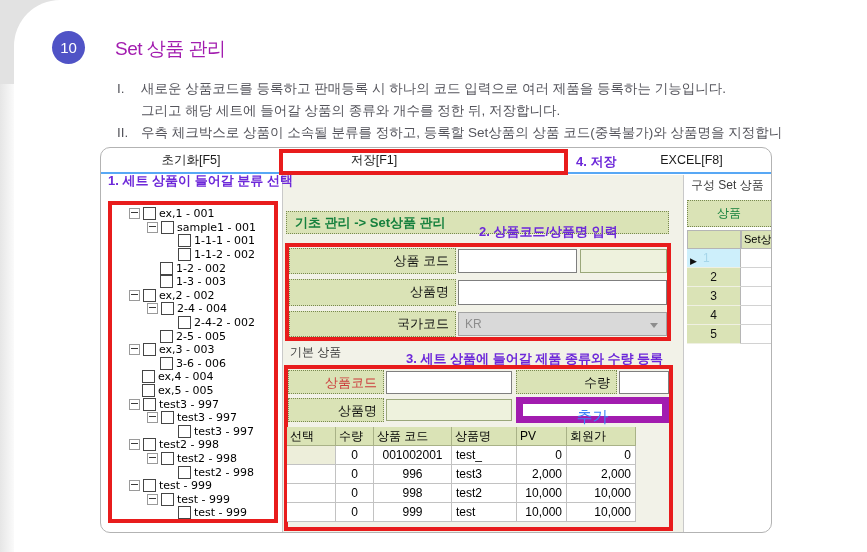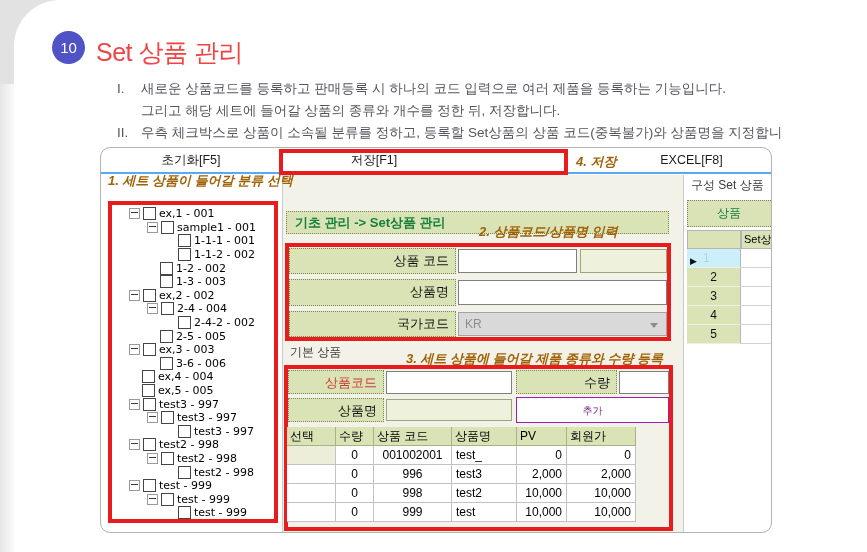--- a/index.html
+++ b/index.html
@@ -5,40 +5,40 @@
   html,body{margin:0;padding:0;}
   body{font-family:"Liberation Sans","DejaVu Sans",sans-serif;}
   .page{position:relative;width:867px;height:552px;background:#fff;overflow:hidden;}
   .edge-strip{position:absolute;left:0;top:0;width:16px;height:552px;background:linear-gradient(90deg,#e6e6e6,#fdfdfd);}
   .corner-gray{position:absolute;left:0;top:0;width:72px;height:84px;background:#e2e2e2;}
   .corner-mask{position:absolute;left:14px;top:0;width:853px;height:552px;background:#fff;border-top-left-radius:46px;}
   .layer{position:absolute;left:0;top:0;width:798px;height:552px;}
 
   .badge{position:absolute;left:52px;top:31px;width:33px;height:33px;border-radius:50%;background:#5053c6;color:#fff;
          font-size:15px;display:flex;align-items:center;justify-content:center;}
-  .title{position:absolute;left:96px;top:36px;font-size:25px;color:#ef4444;letter-spacing:-0.5px;}
+  .title{position:absolute;left:115px;top:36px;font-size:19px;color:#a21caf;letter-spacing:-0.5px;}
   .instr{position:absolute;left:117px;top:78px;font-size:13.5px;color:#55555c;line-height:22px;}
   .instr .row{display:flex;}
   .instr .num{width:24px;flex:none;}
 
   
   .window{position:absolute;left:100px;top:147px;width:672px;height:386px;background:#fff;
           border:1px solid #b3b3b3;border-radius:10px;overflow:hidden;box-sizing:border-box;}
   .win-abs{position:absolute;box-sizing:border-box;}
   .mid-bg{left:182px;top:27px;width:400px;height:359px;background:#f2f2e8;}
   .vdiv{width:1px;background:#c9c9c9;top:27px;height:359px;}
 
   
   .tabline{left:0;top:24px;width:672px;height:2px;background:#58a8f5;}
   .tab{top:0;height:24px;line-height:24px;text-align:center;font-size:12.5px;color:#1c1c1c;}
   .tabsep{left:180px;top:2px;width:1px;height:21px;background:#d6d6d6;}
   .redbox{border:4px solid #e81c1c;background:#fff;}
   .tab-redbox{left:178px;top:1px;width:289px;height:26px;}
   .tab-save{left:178px;width:190px;z-index:3;}
-  .ann{color:#a16207;font-weight:bold;font-size:13px;white-space:nowrap;z-index:4;font-style:italic;}
+  .ann{color:#6d28d9;font-weight:bold;font-size:13px;white-space:nowrap;z-index:4;}
 
   
   .tree-box{left:7px;top:53px;width:170px;height:322px;border:4px solid #e81c1c;background:#fff;overflow:hidden;padding:2px 0 0 16px;}
   .trow{height:13.6px;display:flex;align-items:center;font-size:11px;color:#000;white-space:nowrap;
         font-family:"DejaVu Sans",sans-serif;}
   .lv0{padding-left:1px;} .lv1{padding-left:19px;} .lv2{padding-left:37px;}
   .exp{width:9px;height:9px;border:1px solid #9a9a9a;background:#fff;margin-right:3px;position:relative;flex:none;}
   .exp::after{content:"";position:absolute;left:1px;right:1px;top:3px;height:1px;background:#3a3a3a;}
   .sp{width:13px;flex:none;}
   .cb{width:11px;height:11px;border:1px solid #454545;background:#fff;margin-right:3px;flex:none;}
@@ -47,21 +47,21 @@
   .greenbar{background:#dae3b6;border:1px dotted #78894f;}
   .crumb{left:185px;top:63px;width:383px;height:23px;line-height:21px;font-weight:bold;font-size:13px;color:#15803d;padding-left:8px;}
   .fieldbox1{left:184px;top:95px;width:386px;height:98px;border:4px solid #e81c1c;background:#f2f2e8;}
   .lbl{line-height:24px;text-align:right;padding-right:6px;font-size:13px;color:#111;}
   .inp{background:#fff;border:1px solid #7f7f7f;}
   .inp-ro{background:#eef2dd;border:1px solid #9aa77a;}
   .ddl{background:#d9d9d9;border:1px solid #a3a3a3;color:#8d8d8d;font-size:12px;line-height:22px;padding-left:6px;}
   .chev{position:absolute;right:8px;top:10px;width:0;height:0;border-left:4px solid transparent;border-right:4px solid transparent;border-top:5px solid #8d8d8d;}
   .grouplbl{font-size:12px;color:#3a3a3a;}
   .fieldbox2{left:183px;top:217px;width:389px;height:166px;border:4px solid #e81c1c;background:#f2f2e8;}
-  .btn-add{background:#fff;border:1px solid #a21caf;font-size:10px;color:#701a75;text-align:center;line-height:24px;}
+  .btn-add{background:#fff;border:7px solid #a21caf;font-size:16px;color:#3b82f6;text-align:center;line-height:24px;}
   .red-lbl{color:#cc3b3b;}
 
   
   .gtable{left:186px;top:279px;width:349px;}
   .grow{display:flex;height:19px;}
   .gcell{box-sizing:border-box;font-size:12px;line-height:18px;overflow:hidden;white-space:nowrap;
          border-right:1px solid #c2c2c2;border-bottom:1px solid #c2c2c2;background:#fff;}
   .ghead .gcell{background:#dae3b6;border-right:1px solid #a9b287;border-bottom:1px solid #a9b287;padding-left:3px;}
   .c0{width:49px;} .c1{width:38px;} .c2{width:78px;} .c3{width:65px;} .c4{width:50px;} .c5{width:69px;}
   .t-center{text-align:center;} .t-right{text-align:right;padding-right:4px;} .t-left{padding-left:4px;}

